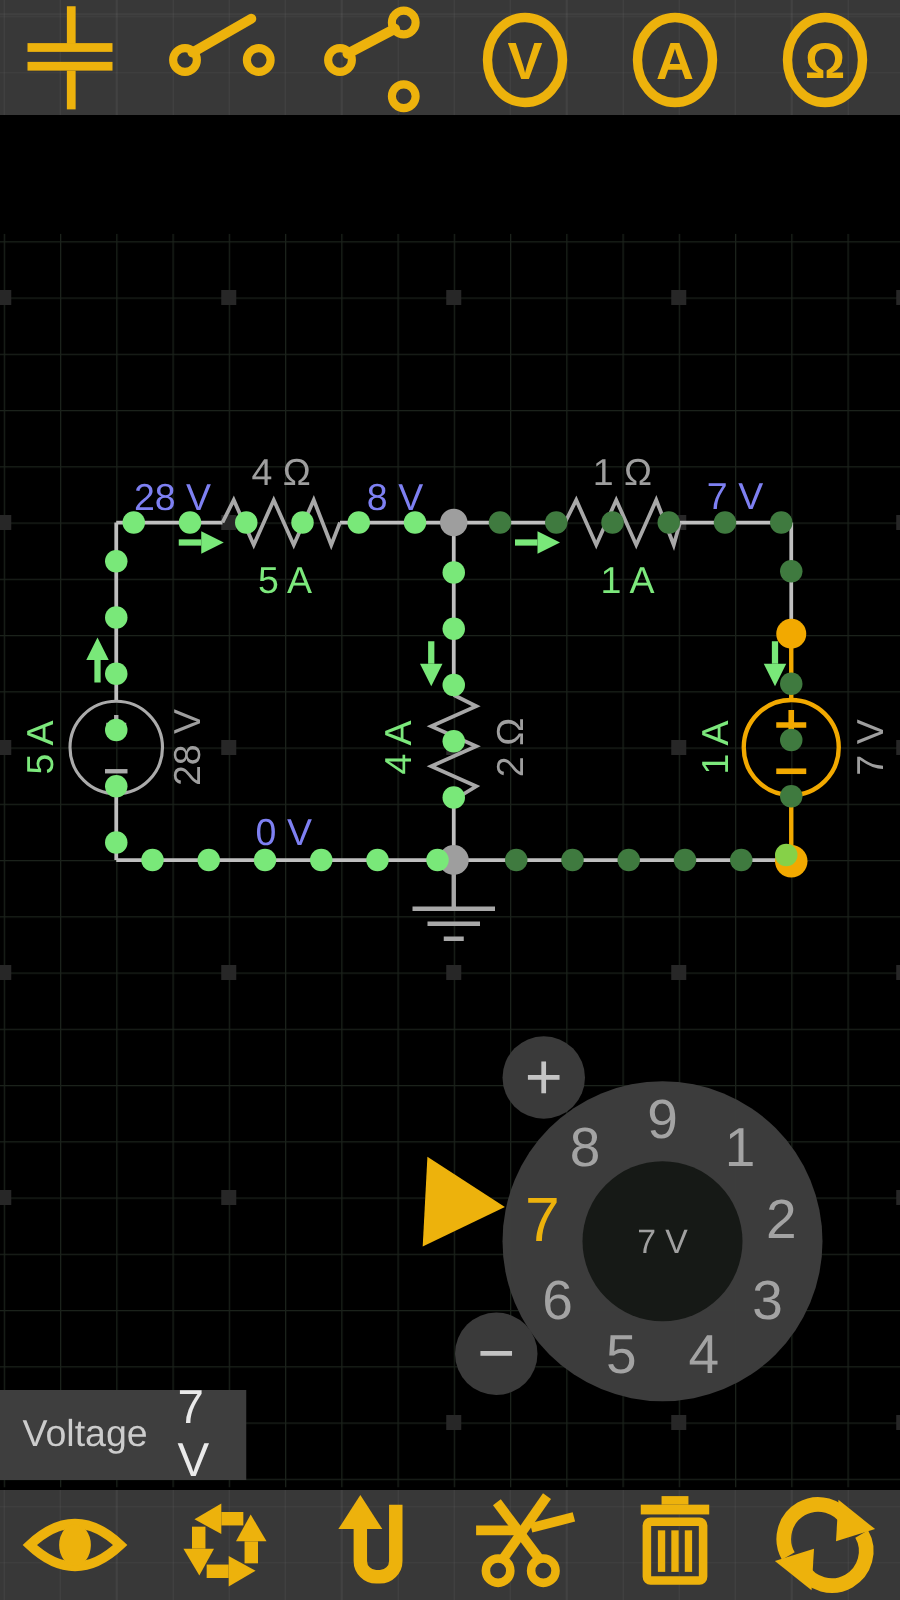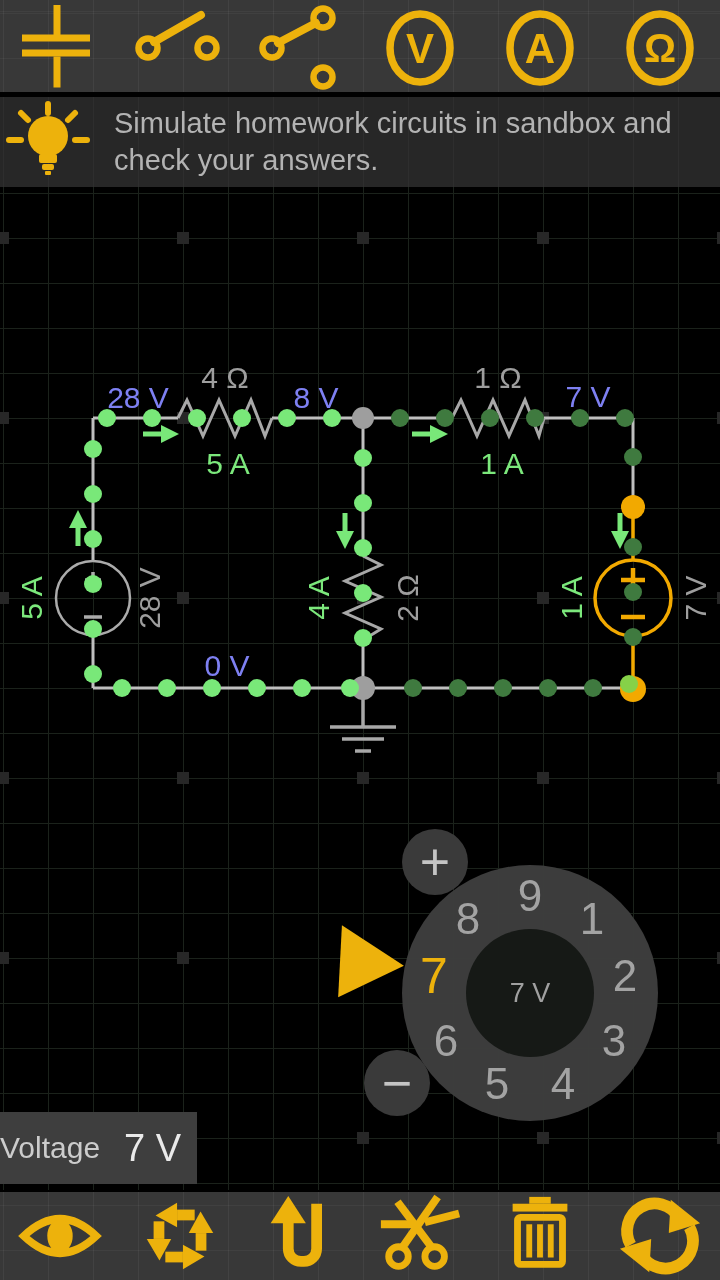--- a/index.html
+++ b/index.html
@@ -36,21 +36,21 @@
     display:flex;align-items:center;justify-content:center;color:#c4c4c4;font-size:52px;line-height:52px;}
   #dial-plus{left:402px;top:829px;}
   #dial-minus{left:364px;top:1050px;}
   #dial-pointer{left:340px;top:927px;width:0;height:0;z-index:8;
     border-top:37px solid transparent;border-bottom:35px solid transparent;border-left:64px solid #edb20c;
     transform:rotate(3deg);}
 
   
   #status-box{left:0;top:1112px;width:197px;height:72px;background:#3e3e3e;z-index:9;
     display:flex;align-items:center;}
-  #status-label{color:#cccccc;font-size:30px;}
+  #status-label{color:#cccccc;font-size:30px;margin-left:18px;}
   #status-value{color:#eaeaea;font-size:38px;margin-left:24px;}
 
   .gold{fill:#edb20c;}
   .gstroke{stroke:#edb20c;fill:none;}
 </style>
 </head>
 <body>
 
 <div id="screen">
 
@@ -91,36 +91,20 @@
       </svg>
     </div>
     <div class="tool-btn">
       <svg width="120" height="92" viewBox="0 0 120 92">
         <ellipse class="gstroke" cx="60" cy="48" rx="30" ry="34" stroke-width="7.5"></ellipse>
         <text x="60" y="62" text-anchor="middle" font-size="40" font-weight="bold" fill="#edb20c">Ω</text>
       </svg>
     </div>
   </div>
 
-  <div id="tip-banner">
-    <svg width="100" height="92" viewBox="0 0 100 92">
-      <circle class="gold" cx="48" cy="40" r="20"></circle>
-      <rect class="gold" x="39" y="58" width="18" height="9" rx="2"></rect>
-      <rect class="gold" x="42" y="68" width="12" height="6" rx="2"></rect>
-      <rect class="gold" x="45" y="75" width="6" height="4" rx="1"></rect>
-      <g stroke="#edb20c" stroke-width="6" stroke-linecap="round">
-        <line x1="48" y1="8" x2="48" y2="17"></line>
-        <line x1="21" y1="17" x2="28" y2="24"></line>
-        <line x1="75" y1="17" x2="68" y2="24"></line>
-        <line x1="9" y1="44" x2="21" y2="44"></line>
-        <line x1="87" y1="44" x2="75" y2="44"></line>
-      </g>
-    </svg>
-    <div id="tip-text">Simulate homework circuits in sandbox and check your answers.</div>
-  </div>
 
   <svg id="circuit-svg" width="720" height="1003" viewBox="0 187 720 1003">
     <defs>
       <pattern id="grid45" patternUnits="userSpaceOnUse" x="3" y="13" width="45" height="45">
         <path d="M0.5,0 V45 M0,0.5 H45" stroke="#1b221b" stroke-width="1" fill="none"></path>
       </pattern>
       <pattern id="grid180" patternUnits="userSpaceOnUse" x="-3" y="232" width="180" height="180">
         <rect x="0" y="0" width="12" height="12" fill="#272727"></rect>
       </pattern>
     </defs>

